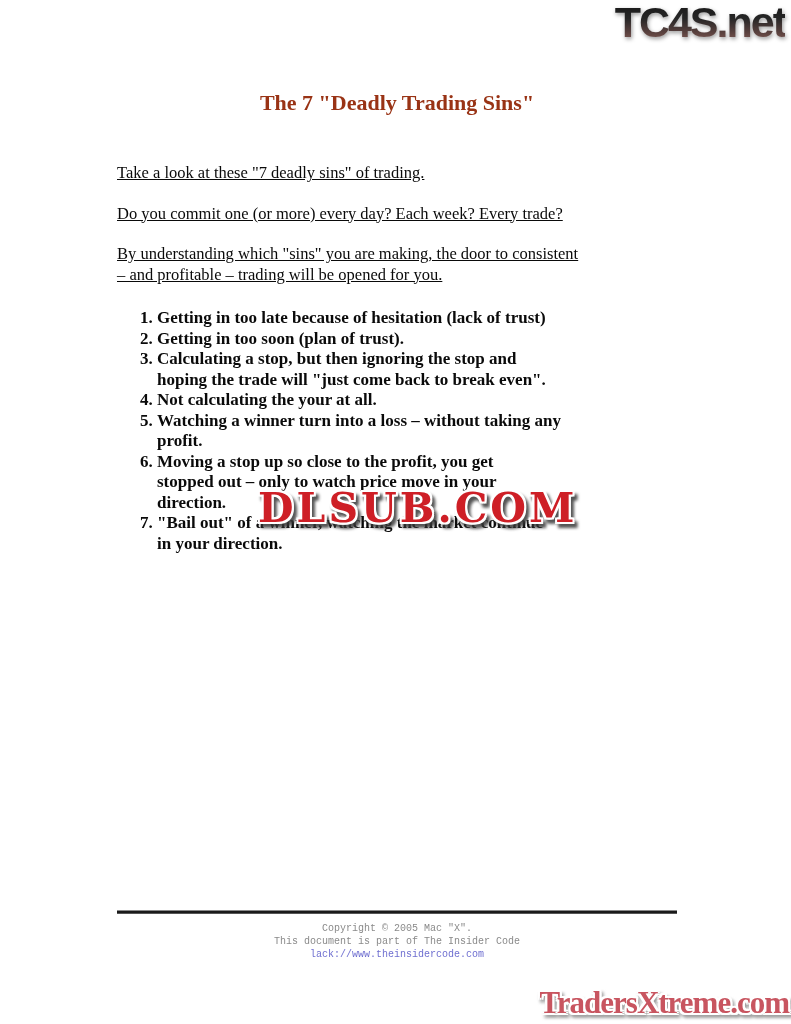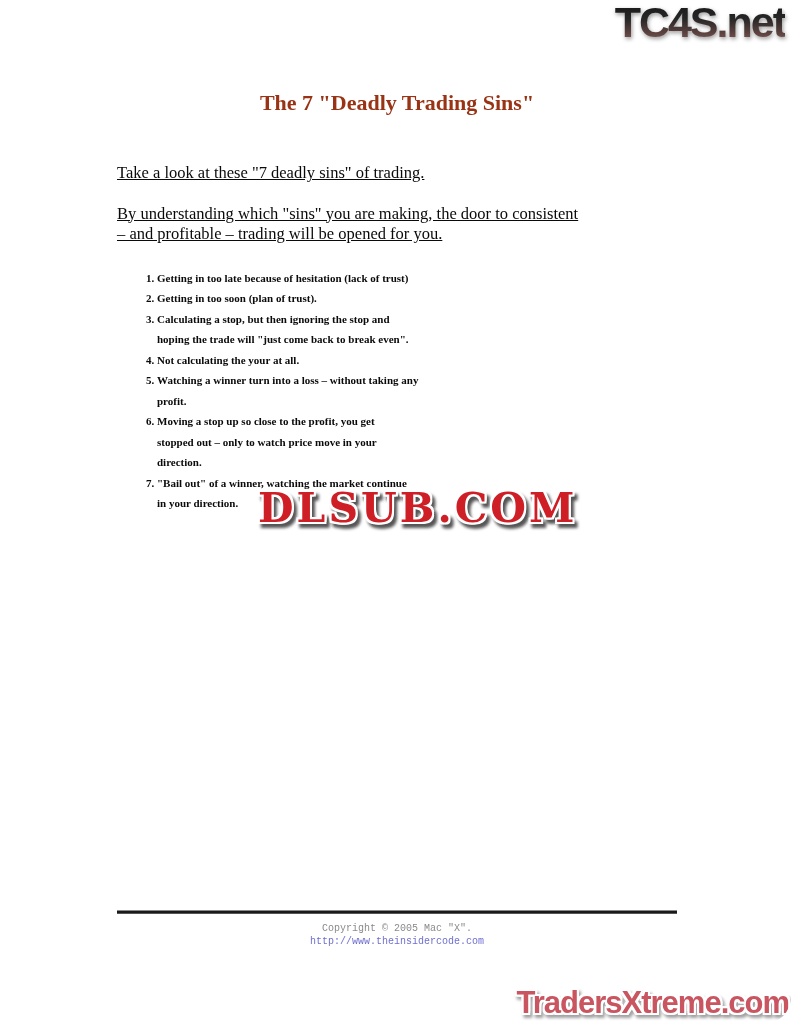--- a/index.html
+++ b/index.html
@@ -8,21 +8,20 @@
     background: #ffffff;
   }
   .page {
     position: relative;
     width: 791px;
     height: 1024px;
     background: #ffffff;
     overflow: hidden;
     font-family: "Liberation Serif", serif;
     color: #0a0a0a;
-    border-radius: 27px;
   }
 
   
   .tc4s-logo {
     position: absolute;
     top: -2px;
     right: 6px;
     font-family: "Liberation Sans", sans-serif;
     font-weight: bold;
     font-size: 43px;
@@ -58,21 +57,21 @@
   }
   .content p {
     margin: 0 0 20px 0;
     white-space: pre-wrap;
     text-decoration: underline;
   }
   .sins-list {
     margin: 23px 0 0 0;
     padding: 0 0 0 40px;
     font-weight: bold;
-    font-size: 11px;
+    font-size: 17px;
     line-height: 20.5px;
   }
   .sins-list li {
     white-space: pre-wrap;
   }
   .closing-para {
     margin-top: 42px !important;
   }
 
   
@@ -118,21 +117,21 @@
   .footer a {
     color: #6f6fd0;
     text-decoration: none;
   }
 
   
   .tx-logo {
     position: absolute;
     top: 985px;
     right: 2px;
-    font-family: Liberation Sans, sans-serif;
+    font-family: Liberation Serif, serif;
     font-weight: bold;
     font-size: 31px;
     letter-spacing: -1px;
     color: #c85560;
     text-shadow:
       -2px -2px 0 #ffffff,  2px -2px 0 #ffffff,
       -2px  2px 0 #ffffff,  2px  2px 0 #ffffff,
       -2px  0   0 #ffffff,  2px  0   0 #ffffff,
        0   -2px 0 #ffffff,  0    2px 0 #ffffff;
     filter: drop-shadow(2px 3px 1.5px rgba(110,110,110,0.65));
@@ -142,20 +141,21 @@
 <body>
 
 <div class="page">
 
   <div class="tc4s-logo">TC4S.net</div>
 
   <h1 class="doc-title">The 7 "Deadly Trading Sins"</h1>
 
   <div class="content">
     <p>Take a look at these "7 deadly sins" of trading.</p>
+    <p>Do you commit one (or more) every day? Each week? Every trade?</p>
     <p>By understanding which "sins" you are making, the door to consistent
 – and profitable – trading will be opened for you.</p>
 
     <ol class="sins-list">
       <li>Getting in too late because of hesitation (lack of trust)</li>
       <li>Getting in too soon (plan of trust).</li>
       <li>Calculating a stop, but then ignoring the stop and
 hoping the trade will "just come back to break even".</li>
       <li>Not calculating the your at all.</li>
       <li>Watching a winner turn into a loss – without taking any
@@ -168,18 +168,19 @@
     </ol>
 
   </div>
 
   <div class="watermark">DLSUB.COM</div>
 
   <div class="footer-rule"></div>
 
   <div class="footer">
     <div>Copyright © 2005 Mac "X".</div>
-    <div><a href="#">http://www.theinsidercode.com</a></div>
+    <div>This document is part of The Insider Code</div>
+    <div><a href="#">lack://www.theinsidercode.com</a></div>
   </div>
 
   <div class="tx-logo">TradersXtreme.com</div>
 
 </div>
 
 </body></html>

